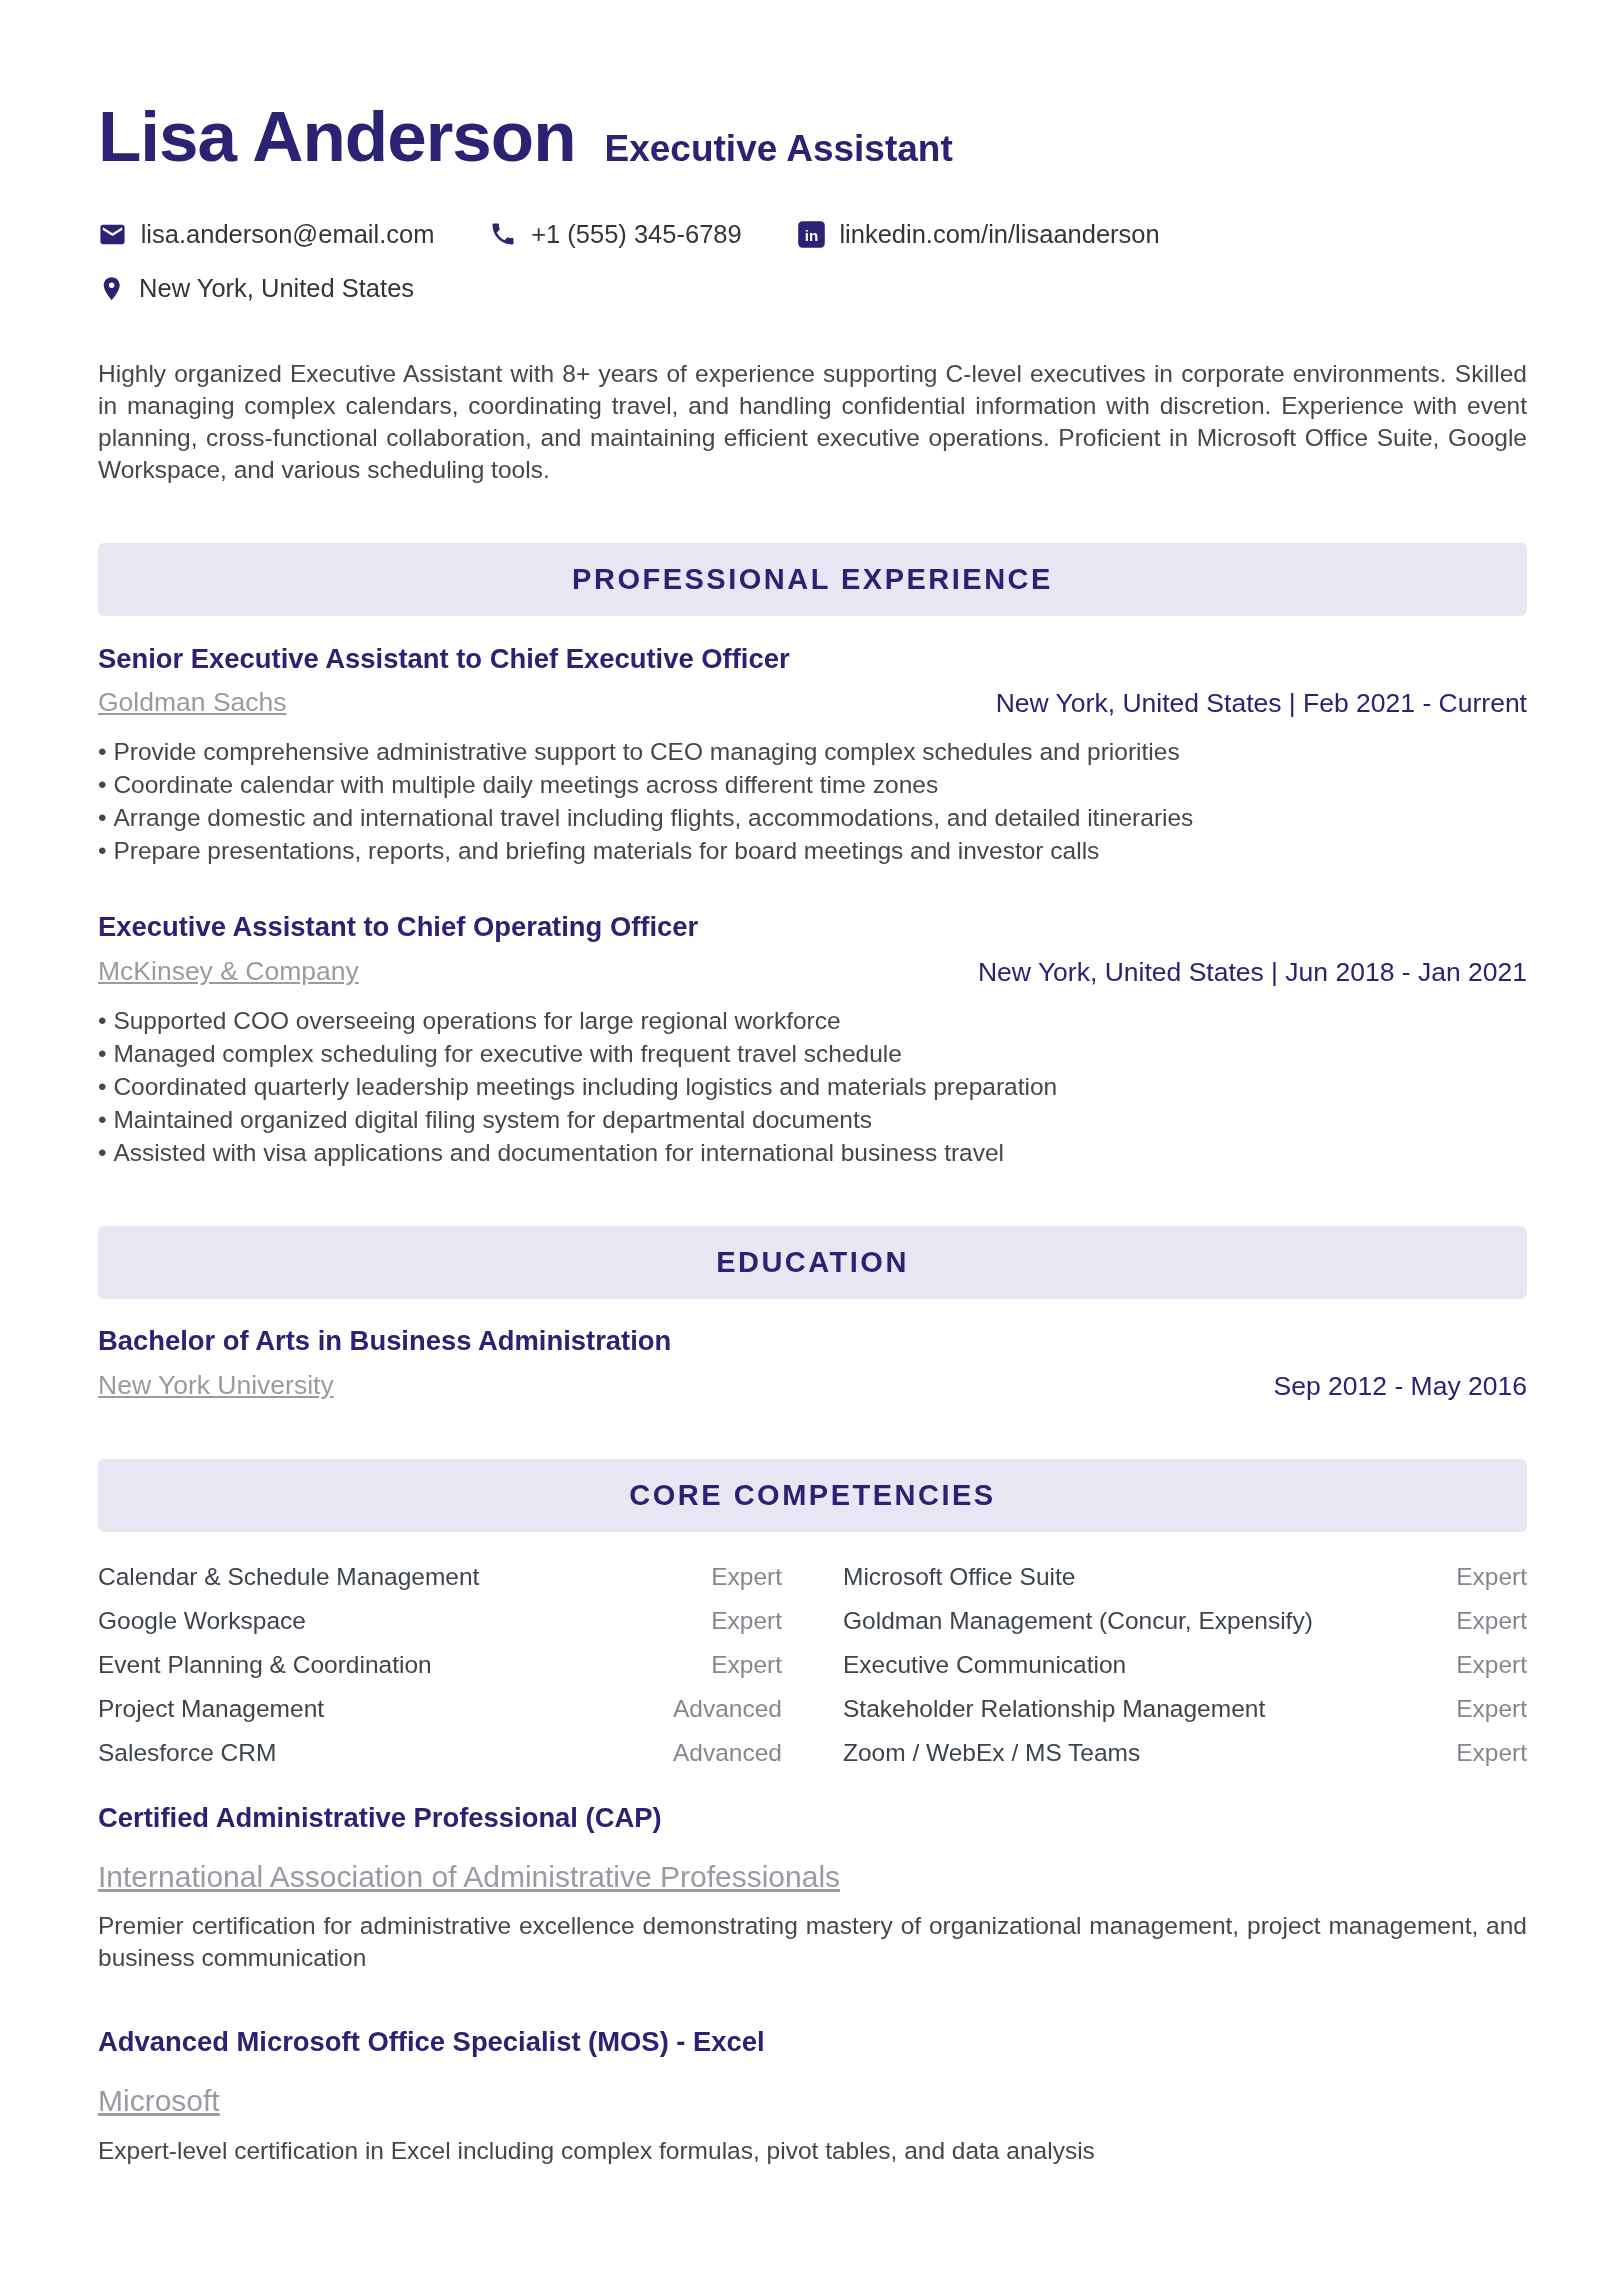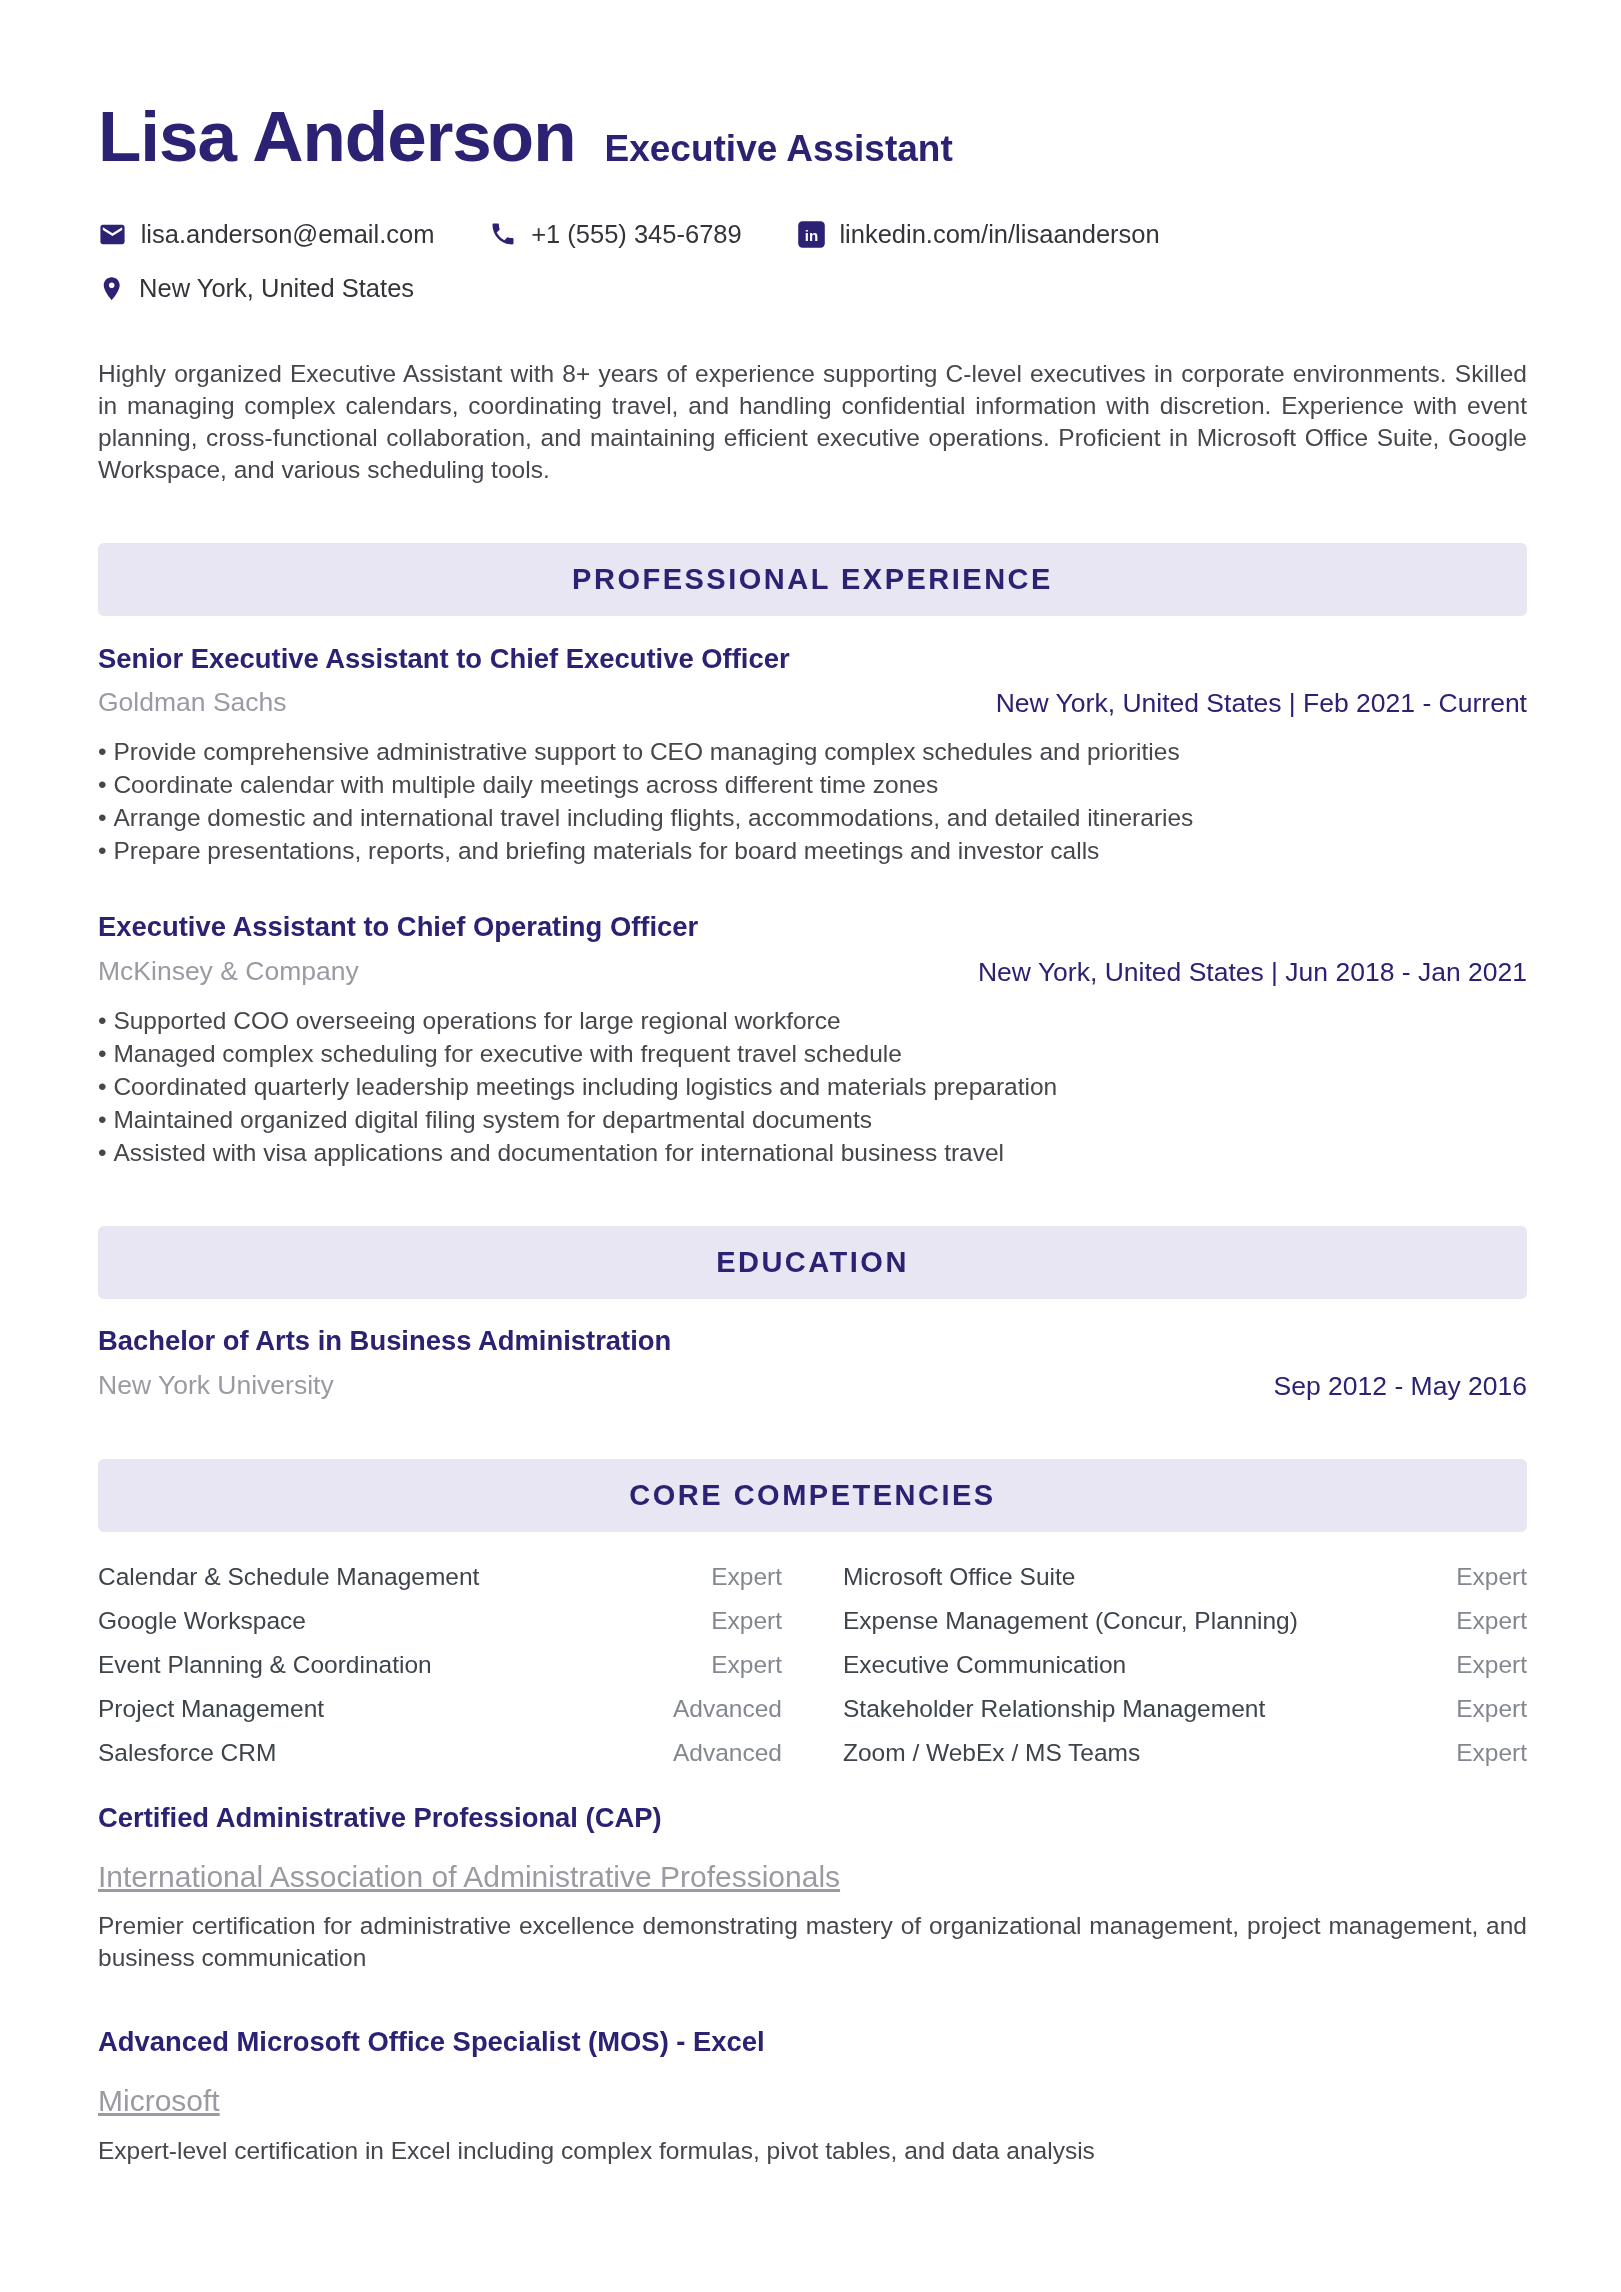--- a/index.html
+++ b/index.html
@@ -89,20 +89,21 @@
     font-size: 27.4px;
     line-height: 33px;
     font-weight: 700;
     color: var(--accent);
   }
   .entry-company {
     margin-top: 11.8px;
     font-size: 26.5px;
     line-height: 33px;
     color: var(--company-muted);
+    text-decoration: underline;
   }
   .entry-meta {
     font-size: 26.5px;
     color: var(--accent);
     white-space: nowrap;
     flex: 0 0 auto;
   }
 
   .bullets { list-style: none; margin: 15.7px 0 0 0; padding: 0; }
   .bullets li {
@@ -257,21 +258,21 @@
           <span class="comp-skill">Salesforce CRM</span>
           <span class="comp-level">Advanced</span>
         </div>
       </div>
       <div class="comp-col">
         <div class="comp-row">
           <span class="comp-skill">Microsoft Office Suite</span>
           <span class="comp-level">Expert</span>
         </div>
         <div class="comp-row">
-          <span class="comp-skill">Expense Management (Concur, Planning)</span>
+          <span class="comp-skill">Goldman Management (Concur, Expensify)</span>
           <span class="comp-level">Expert</span>
         </div>
         <div class="comp-row">
           <span class="comp-skill">Executive Communication</span>
           <span class="comp-level">Expert</span>
         </div>
         <div class="comp-row">
           <span class="comp-skill">Stakeholder Relationship Management</span>
           <span class="comp-level">Expert</span>
         </div>

